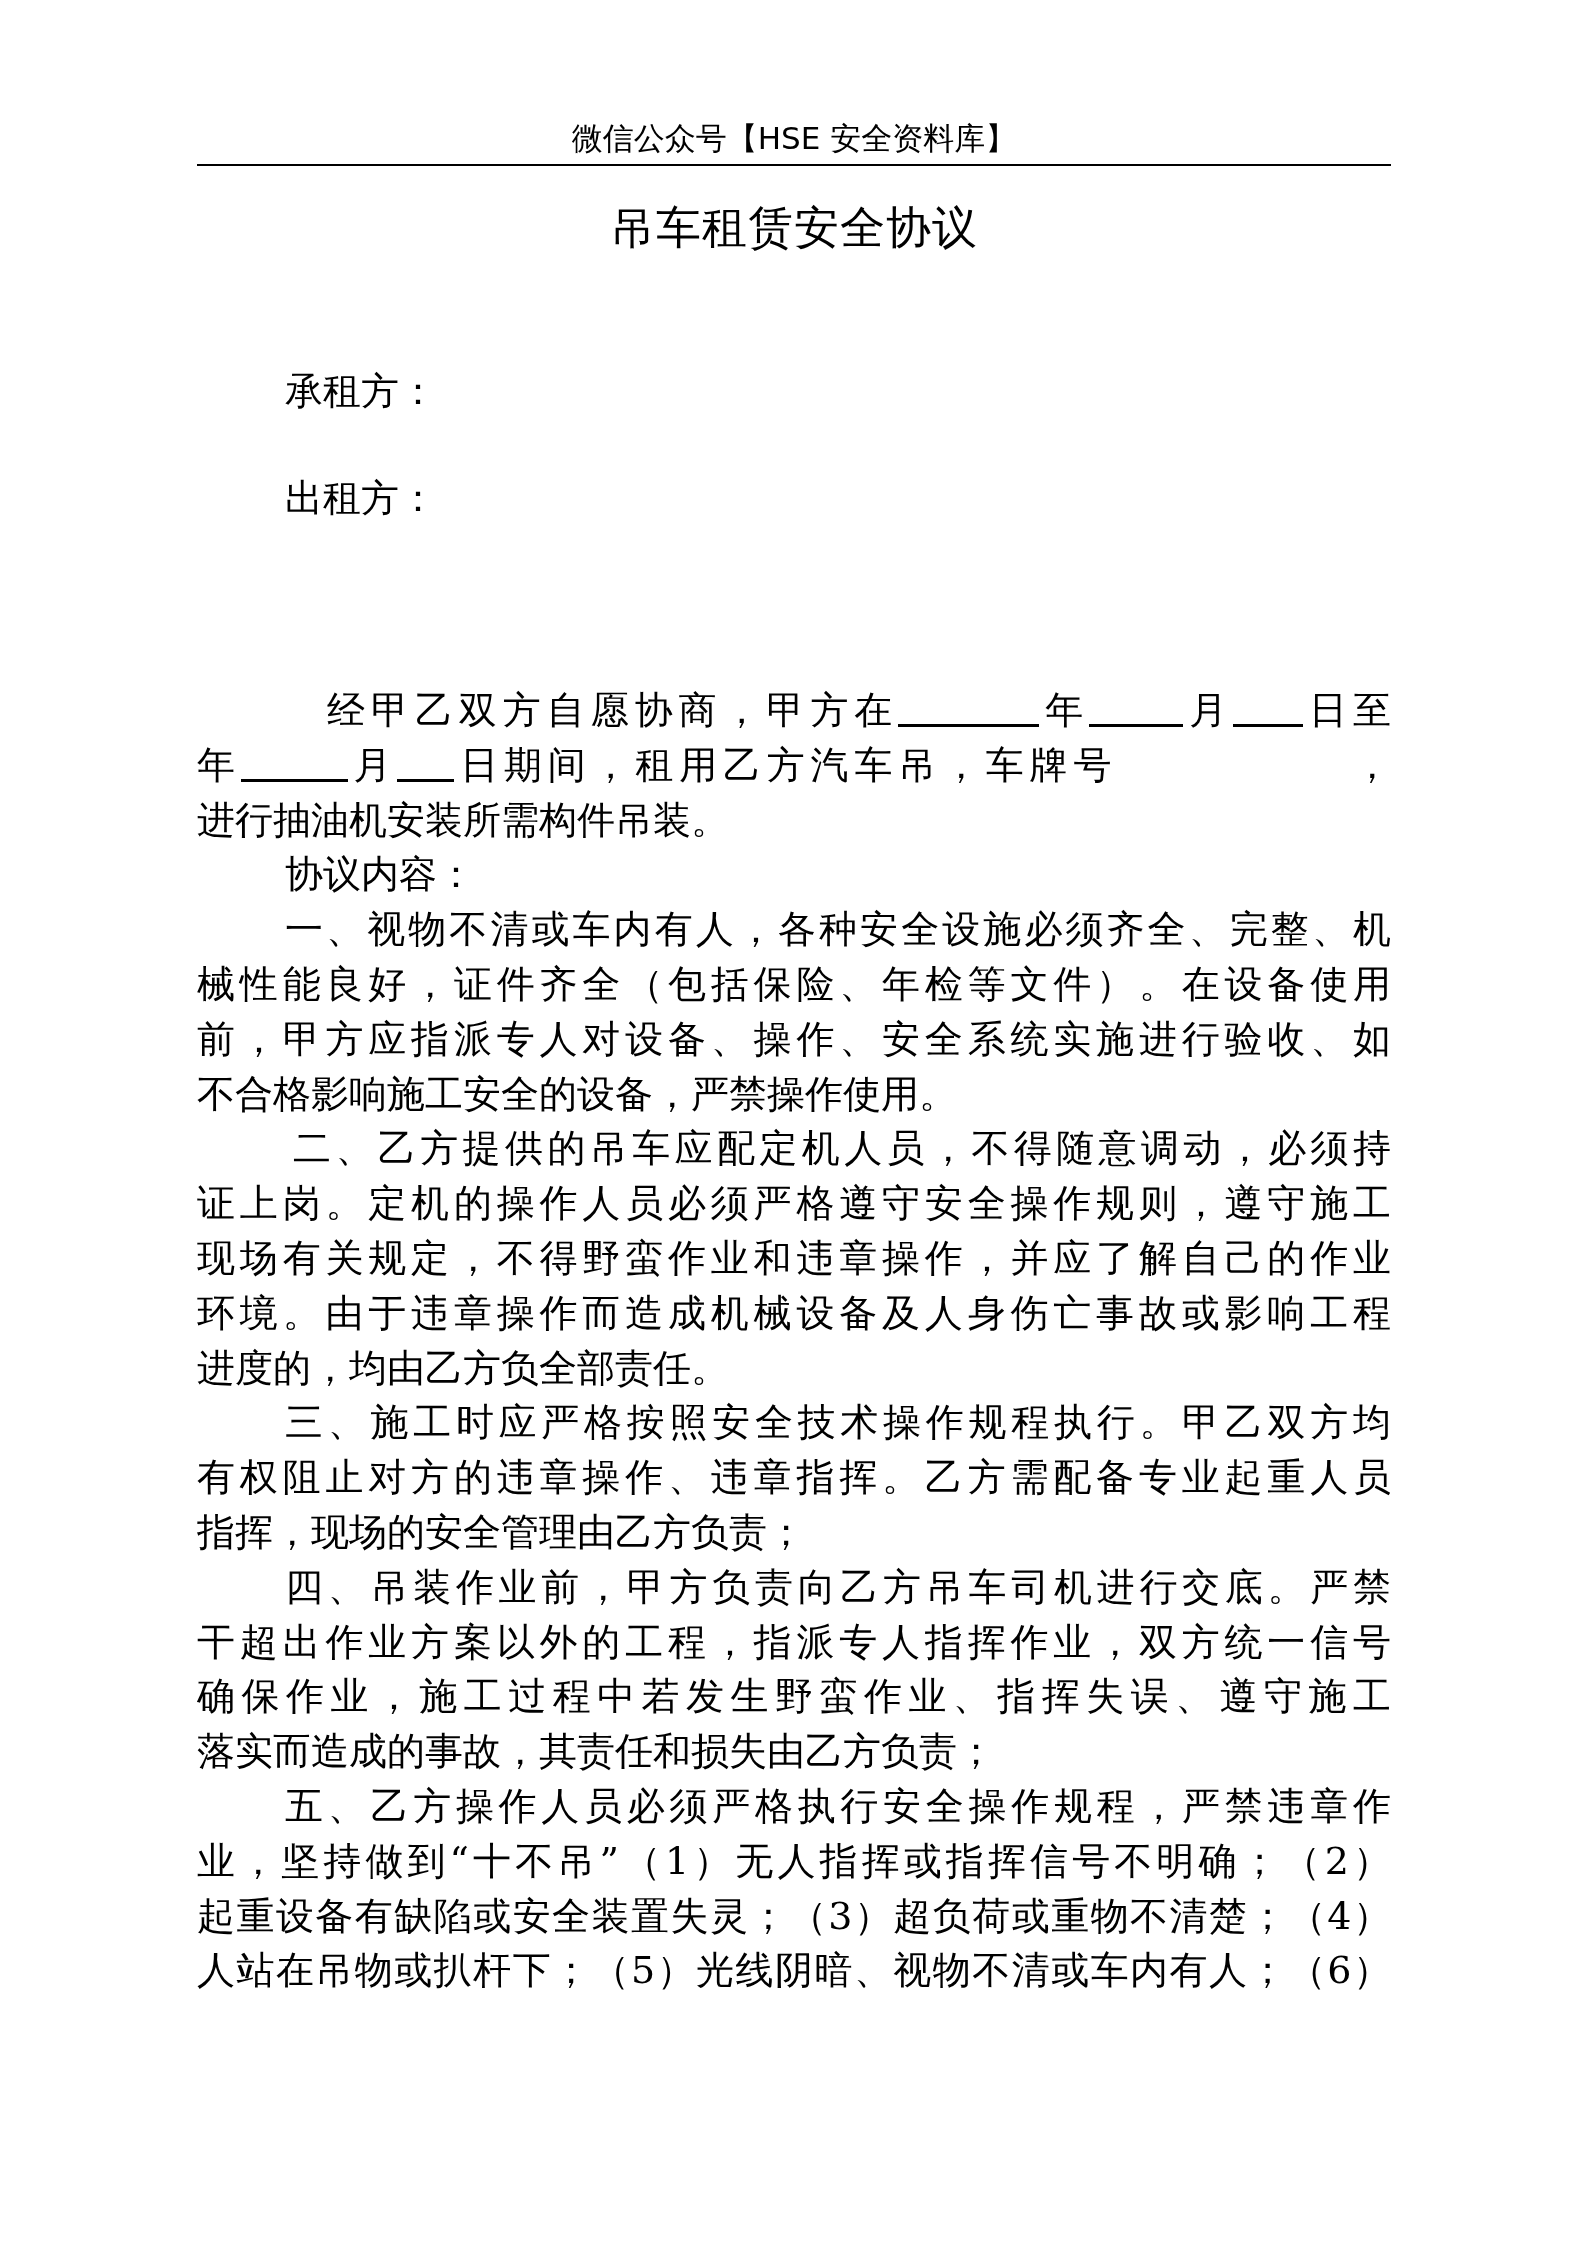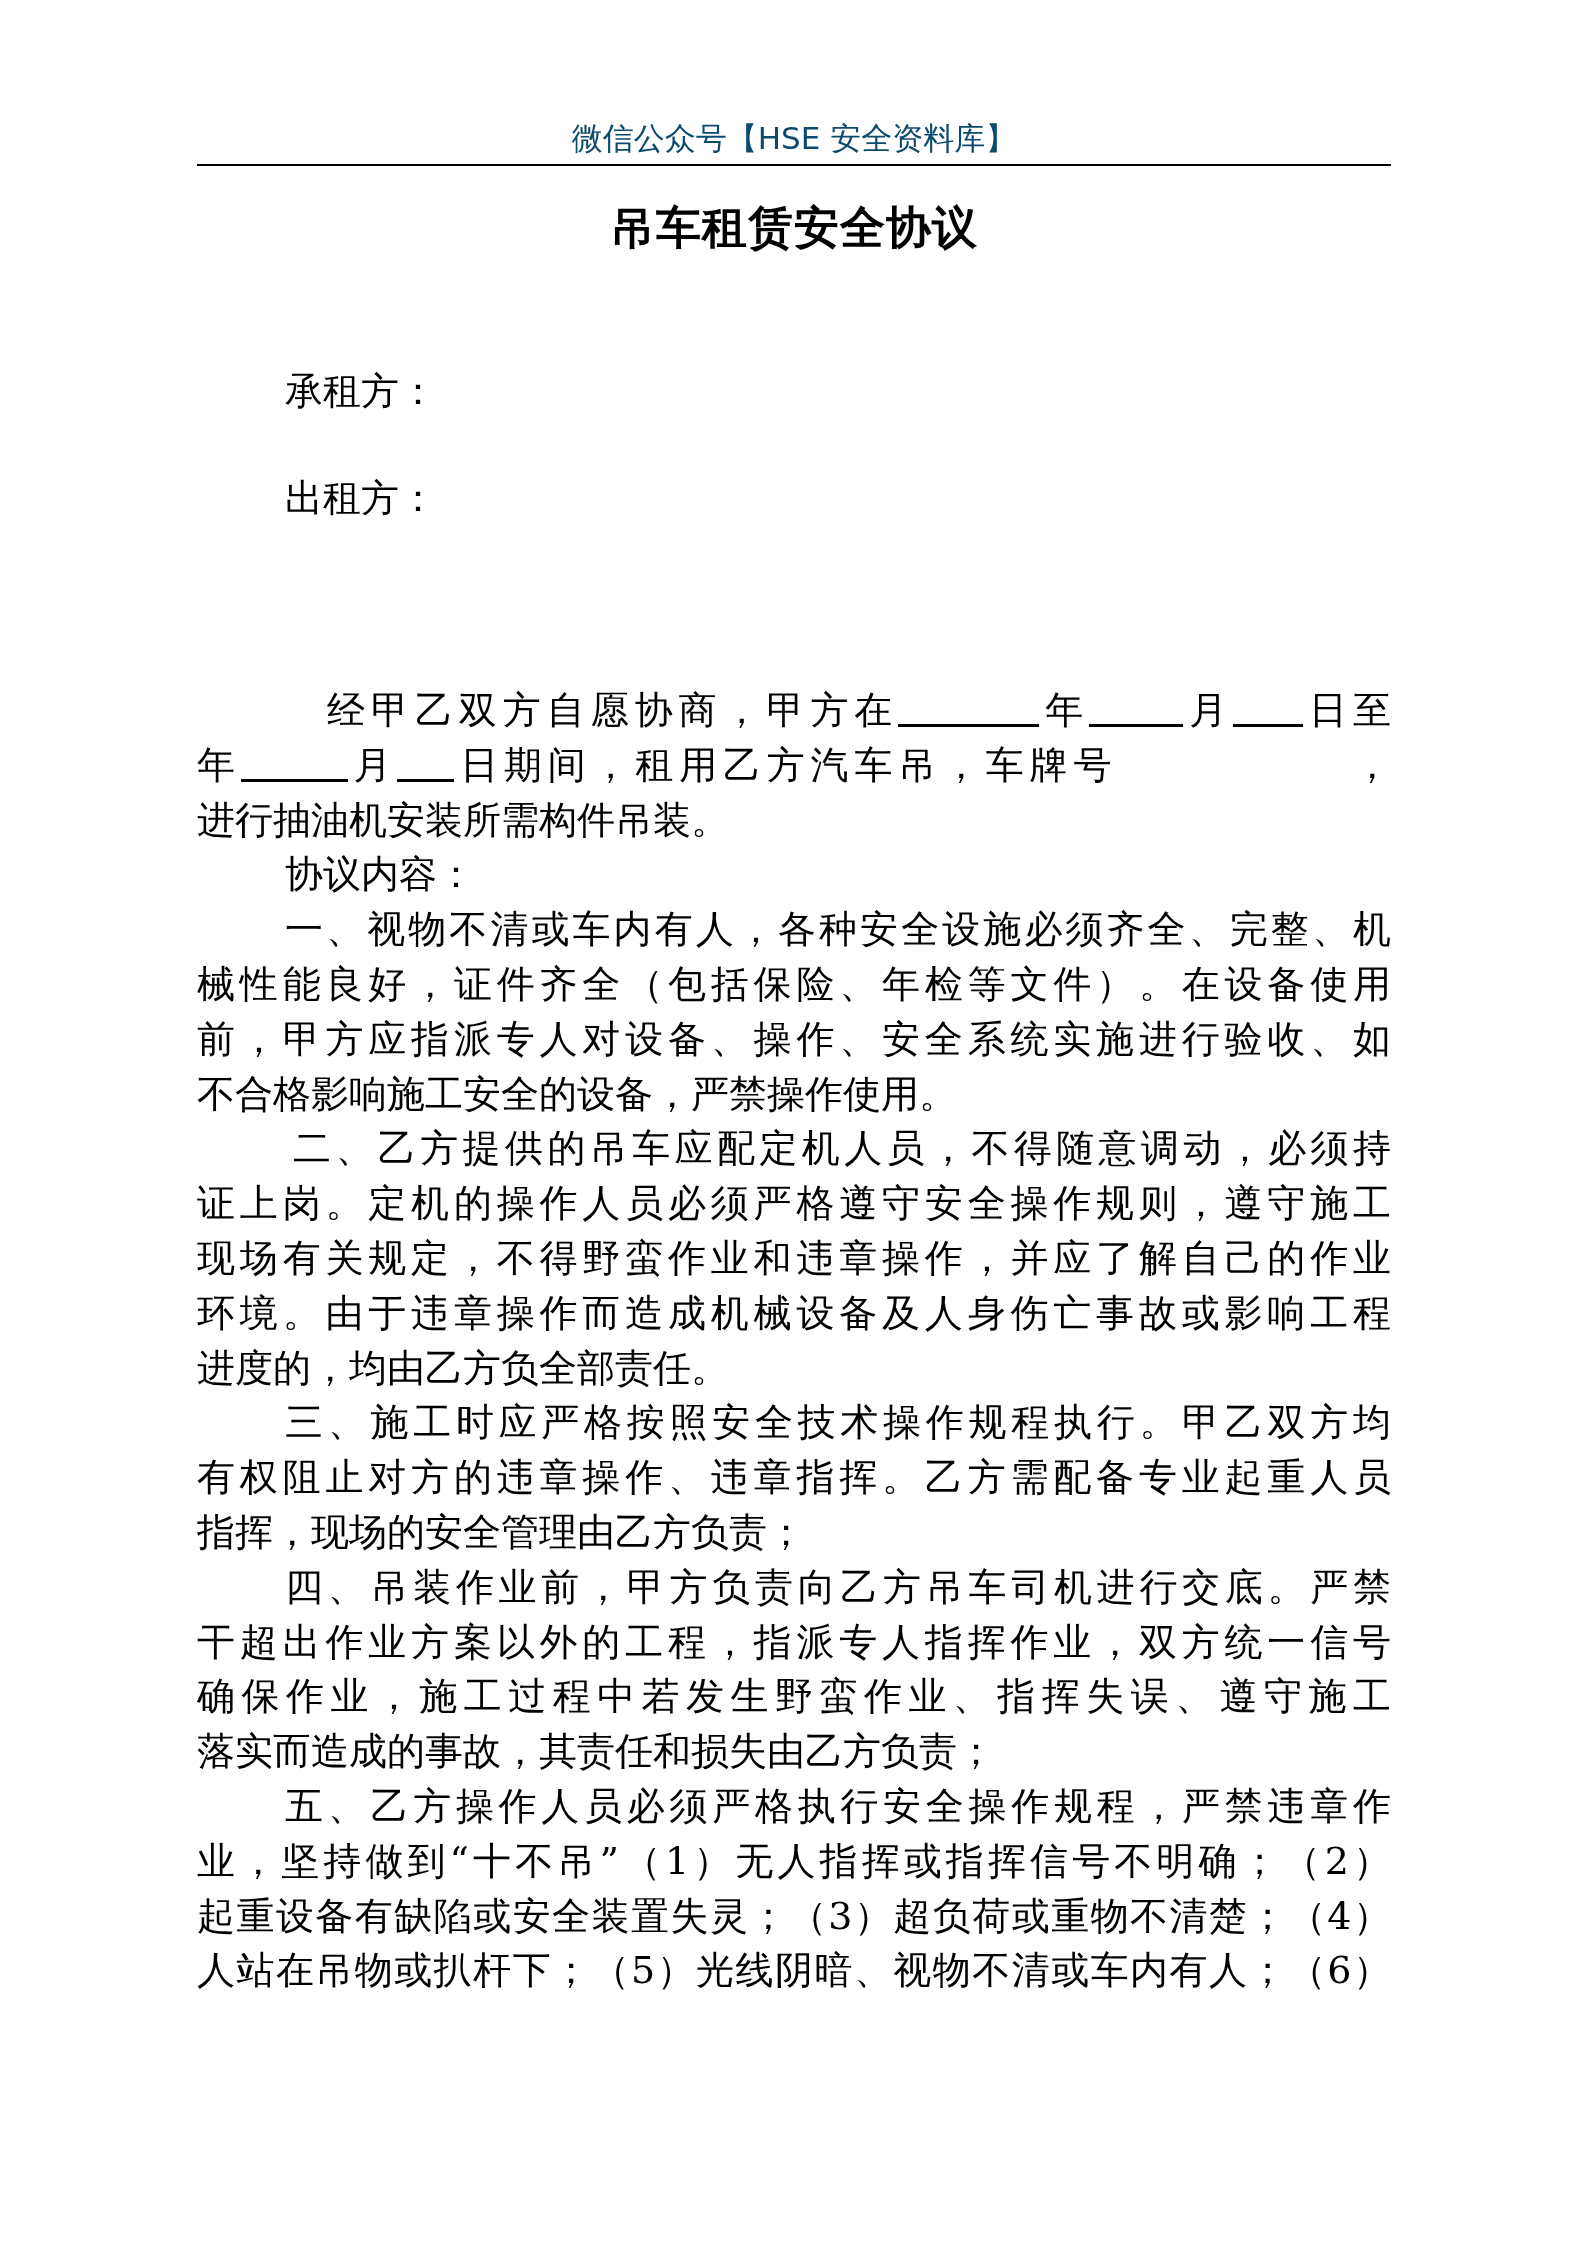--- a/index.html
+++ b/index.html
@@ -1,24 +1,24 @@
 <!DOCTYPE html>
 <html><head>
 <meta charset="utf-8">
 <style>
   html, body { margin: 0; padding: 0; background: #ffffff; }
   body { width: 1587px; height: 2245px; position: relative; overflow: hidden;
          font-family: "DejaVu Serif", "Liberation Serif", serif; color: #000; }
   .page-header { position: absolute; left: 197px; top: 114px; width: 1194px; height: 50px;
                  text-align: center; font-family: "DejaVu Sans", "Liberation Sans", sans-serif;
-                 font-size: 31px; line-height: 48px; color: #0c4a6e; }
+                 font-size: 31px; line-height: 48px; color: #000000; }
   .header-rule { position: absolute; left: 197px; top: 164px; width: 1194px; height: 2px; background: #000; }
   .doc-title { position: absolute; left: 197px; top: 196px; width: 1194px; text-align: center;
                font-family: "DejaVu Sans", "Liberation Sans", sans-serif; font-size: 45px;
-               line-height: 64px; font-weight: bold; letter-spacing: 1px; }
+               line-height: 64px; font-weight: normal; letter-spacing: 1px; }
   .party { position: absolute; left: 285px; font-size: 38px; line-height: 50px; }
   .party-lessee { top: 366px; }
   .party-lessor { top: 473px; }
   .body-text { position: absolute; left: 197px; top: 683px; width: 1194px; font-size: 38px; }
   .line { height: 54.8px; line-height: 54.8px; white-space: nowrap; text-align: justify;
           text-align-last: justify; overflow: hidden; }
   .line.last { text-align-last: left; }
   .ind2 { padding-left: 88px; }
   .ind2b { padding-left: 96px; }
   .ind3 { padding-left: 130px; }

